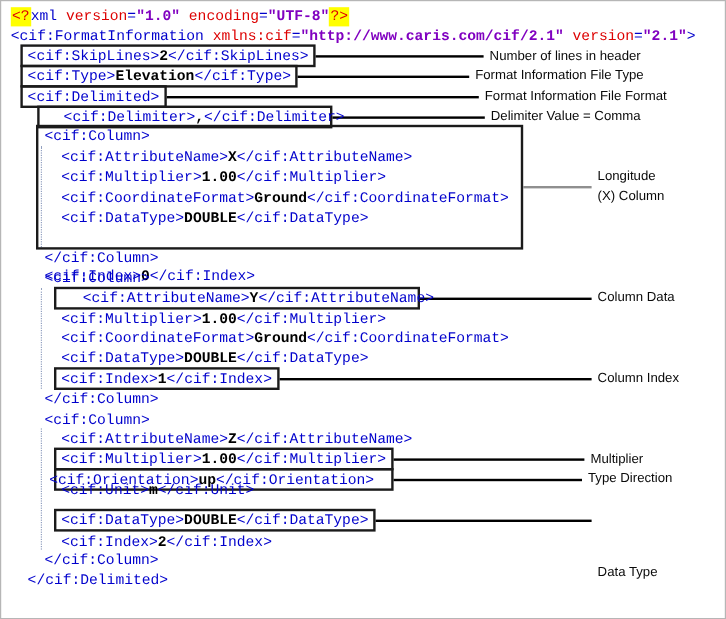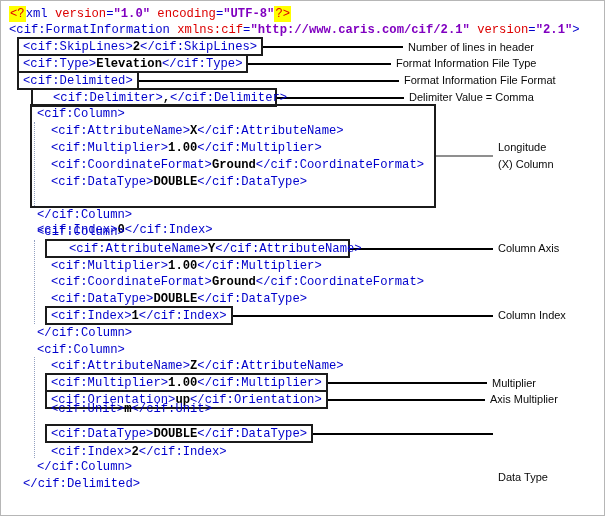--- a/index.html
+++ b/index.html
@@ -53,21 +53,21 @@
     <div class="xline" style="top: 222.9px; left: 36px;"><span class="tk-m">&lt;</span><span class="tk-t">cif:Column</span><span class="tk-m">&gt;</span></div>
     <div class="xline" style="top: 239.7px; left: 68px;"><span class="tk-m">&lt;</span><span class="tk-t">cif:AttributeName</span><span class="tk-m">&gt;</span><span class="tk-tx">Y</span><span class="tk-m">&lt;/</span><span class="tk-t">cif:AttributeName</span><span class="tk-m">&gt;</span></div>
     <div class="xline" style="top: 256.5px; left: 50px;"><span class="tk-m">&lt;</span><span class="tk-t">cif:Multiplier</span><span class="tk-m">&gt;</span><span class="tk-tx">1.00</span><span class="tk-m">&lt;/</span><span class="tk-t">cif:Multiplier</span><span class="tk-m">&gt;</span></div>
     <div class="xline" style="top: 273.3px; left: 50px;"><span class="tk-m">&lt;</span><span class="tk-t">cif:CoordinateFormat</span><span class="tk-m">&gt;</span><span class="tk-tx">Ground</span><span class="tk-m">&lt;/</span><span class="tk-t">cif:CoordinateFormat</span><span class="tk-m">&gt;</span></div>
     <div class="xline" style="top: 290.1px; left: 50px;"><span class="tk-m">&lt;</span><span class="tk-t">cif:DataType</span><span class="tk-m">&gt;</span><span class="tk-tx">DOUBLE</span><span class="tk-m">&lt;/</span><span class="tk-t">cif:DataType</span><span class="tk-m">&gt;</span></div>
     <div class="xline" style="top: 306.9px; left: 50px;"><span class="tk-m">&lt;</span><span class="tk-t">cif:Index</span><span class="tk-m">&gt;</span><span class="tk-tx">1</span><span class="tk-m">&lt;/</span><span class="tk-t">cif:Index</span><span class="tk-m">&gt;</span></div>
     <div class="xline" style="top: 323.7px; left: 36px;"><span class="tk-m">&lt;/</span><span class="tk-t">cif:Column</span><span class="tk-m">&gt;</span></div>
     <div class="xline" style="top: 340.5px; left: 36px;"><span class="tk-m">&lt;</span><span class="tk-t">cif:Column</span><span class="tk-m">&gt;</span></div>
     <div class="xline" style="top: 357.3px; left: 50px;"><span class="tk-m">&lt;</span><span class="tk-t">cif:AttributeName</span><span class="tk-m">&gt;</span><span class="tk-tx">Z</span><span class="tk-m">&lt;/</span><span class="tk-t">cif:AttributeName</span><span class="tk-m">&gt;</span></div>
     <div class="xline" style="top: 374.1px; left: 50px;"><span class="tk-m">&lt;</span><span class="tk-t">cif:Multiplier</span><span class="tk-m">&gt;</span><span class="tk-tx">1.00</span><span class="tk-m">&lt;/</span><span class="tk-t">cif:Multiplier</span><span class="tk-m">&gt;</span></div>
-    <div class="xline" style="top: 390.9px; left: 50px;"><span class="tk-m">&lt;</span><span class="tk-t">cif:Orientation</span><span class="tk-m">&gt;</span><span class="tk-tx">up</span><span class="tk-m">&lt;/</span><span class="tk-t">cif:Orientation</span><span class="tk-m">&gt;</span></div>
+    <div class="xline" style="top: 390.9px; left: 40px;"><span class="tk-m">&lt;</span><span class="tk-t">cif:Orientation</span><span class="tk-m">&gt;</span><span class="tk-tx">up</span><span class="tk-m">&lt;/</span><span class="tk-t">cif:Orientation</span><span class="tk-m">&gt;</span></div>
     <div class="xline" style="top: 400px; left: 50px; font-family: Liberation Mono, monospace;"><span class="tk-m">&lt;</span><span class="tk-t">cif:Unit</span><span class="tk-m">&gt;</span><span class="tk-tx">m</span><span class="tk-m">&lt;/</span><span class="tk-t">cif:Unit</span><span class="tk-m">&gt;</span></div>
     <div class="xline" style="top: 424.5px; left: 50px;"><span class="tk-m">&lt;</span><span class="tk-t">cif:DataType</span><span class="tk-m">&gt;</span><span class="tk-tx">DOUBLE</span><span class="tk-m">&lt;/</span><span class="tk-t">cif:DataType</span><span class="tk-m">&gt;</span></div>
     <div class="xline" style="top: 443px; left: 50px;"><span class="tk-m">&lt;</span><span class="tk-t">cif:Index</span><span class="tk-m">&gt;</span><span class="tk-tx">2</span><span class="tk-m">&lt;/</span><span class="tk-t">cif:Index</span><span class="tk-m">&gt;</span></div>
     <div class="xline" style="top: 458.1px; left: 36px;"><span class="tk-m">&lt;/</span><span class="tk-t">cif:Column</span><span class="tk-m">&gt;</span></div>
     <div class="xline" style="top: 474.9px; left: 22px;"><span class="tk-m">&lt;/</span><span class="tk-t">cif:Delimited</span><span class="tk-m">&gt;</span></div>
     <div class="hbox" style="left: 16px; top: 36px; width: 246px; height: 19px;"></div>
     <div class="hbox" style="left: 16px; top: 53px; width: 231px; height: 19px;"></div>
     <div class="hbox" style="left: 16px; top: 70px; width: 122px; height: 19px;"></div>
     <div class="hbox" style="left: 30px; top: 87px; width: 246px; height: 19px;"></div>
     <div class="hbox" style="left: 44px; top: 238px; width: 305px; height: 19px;"></div>
@@ -81,22 +81,22 @@
     <div class="connector" style="left: 247px; top: 61.9px; width: 143px; background: rgb(0, 0, 0);"></div>
     <div class="alabel" style="left: 395px; top: 54.4px;">Format Information File Type</div>
     <div class="connector" style="left: 138px; top: 78.7px; width: 260px; background: rgb(0, 0, 0);"></div>
     <div class="alabel" style="left: 403px; top: 71.2px;">Format Information File Format</div>
     <div class="connector" style="left: 276px; top: 95.5px; width: 127px; background: rgb(0, 0, 0);"></div>
     <div class="alabel" style="left: 408px; top: 88px;">Delimiter Value = Comma</div>
     <div class="connector" style="left: 435px; top: 154.3px; width: 57px; background: rgb(143, 143, 143);"></div>
     <div class="alabel" style="left: 497px; top: 138.3px;">Longitude
 (X) Column</div>
     <div class="connector" style="left: 349px; top: 246.7px; width: 143px; background: rgb(0, 0, 0);"></div>
-    <div class="alabel" style="left: 497px; top: 239.2px;">Column Axis</div>
+    <div class="alabel" style="left: 497px; top: 239.2px;">Column Data</div>
     <div class="connector" style="left: 232px; top: 313.9px; width: 260px; background: rgb(0, 0, 0);"></div>
     <div class="alabel" style="left: 497px; top: 306.4px;">Column Index</div>
     <div class="connector" style="left: 327px; top: 381.1px; width: 159px; background: rgb(0, 0, 0);"></div>
     <div class="alabel" style="left: 491px; top: 373.6px;">Multiplier</div>
     <div class="connector" style="left: 327px; top: 397.9px; width: 157px; background: rgb(0, 0, 0);"></div>
-    <div class="alabel" style="left: 489px; top: 390.4px;">Axis Multiplier</div>
+    <div class="alabel" style="left: 489px; top: 390.4px;">Type Direction</div>
     <div class="connector" style="left: 312px; top: 431.5px; width: 180px; background: rgb(0, 0, 0);"></div>
     <div class="alabel" style="left: 497px; top: 424px; margin-top: 44px;">Data Type</div>
   </div>
 
 </body></html>

